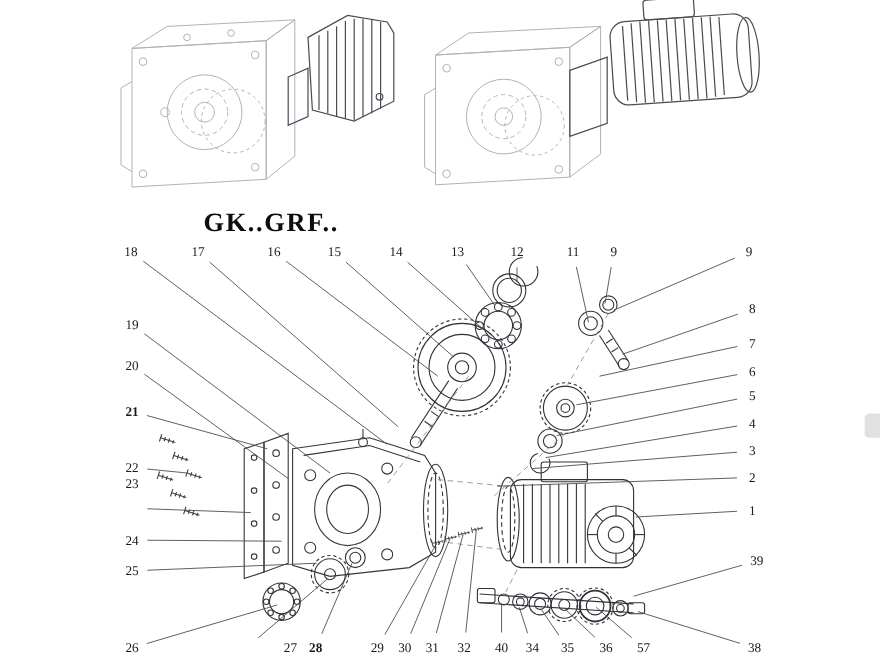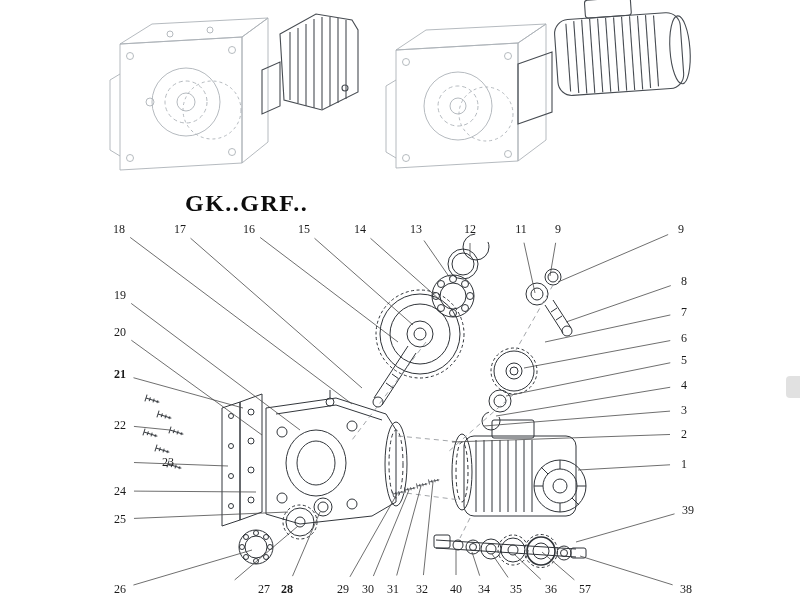--- a/index.html
+++ b/index.html
@@ -318,21 +318,21 @@
       <div class="callout" style="left: 684px; top: 385px;">4</div>
       <div class="callout" style="left: 684px; top: 410px;">3</div>
       <div class="callout" style="left: 684px; top: 434px;">2</div>
       <div class="callout" style="left: 684px; top: 464px;">1</div>
       <div class="callout" style="left: 688px; top: 510px;">39</div>
       <div class="callout" style="left: 686px; top: 589px;">38</div>
       <div class="callout" style="left: 120px; top: 295px;">19</div>
       <div class="callout" style="left: 120px; top: 332px; font-family: Liberation Serif, serif;">20</div>
       <div class="callout" style="left: 120px; top: 374px; font-weight: bold;">21</div>
       <div class="callout" style="left: 120px; top: 425px;">22</div>
-      <div class="callout" style="left: 120px; top: 462px; margin-left: 48px;">23</div>
+      <div class="callout" style="left: 120px; top: 440px;">23</div>
       <div class="callout" style="left: 120px; top: 491px;">24</div>
       <div class="callout" style="left: 120px; top: 519px;">25</div>
       <div class="callout" style="left: 120px; top: 589px;">26</div>
       <div class="callout" style="left: 224px; top: 589px; margin-left: 40px;">27</div>
       <div class="callout" style="left: 287px; top: 589px; font-weight: bold;">28</div>
       <div class="callout" style="left: 343px; top: 589px;">29</div>
       <div class="callout" style="left: 368px; top: 589px;">30</div>
       <div class="callout" style="left: 393px; top: 589px;">31</div>
       <div class="callout" style="left: 422px; top: 589px;">32</div>
       <div class="callout" style="left: 456px; top: 589px;">40</div>

